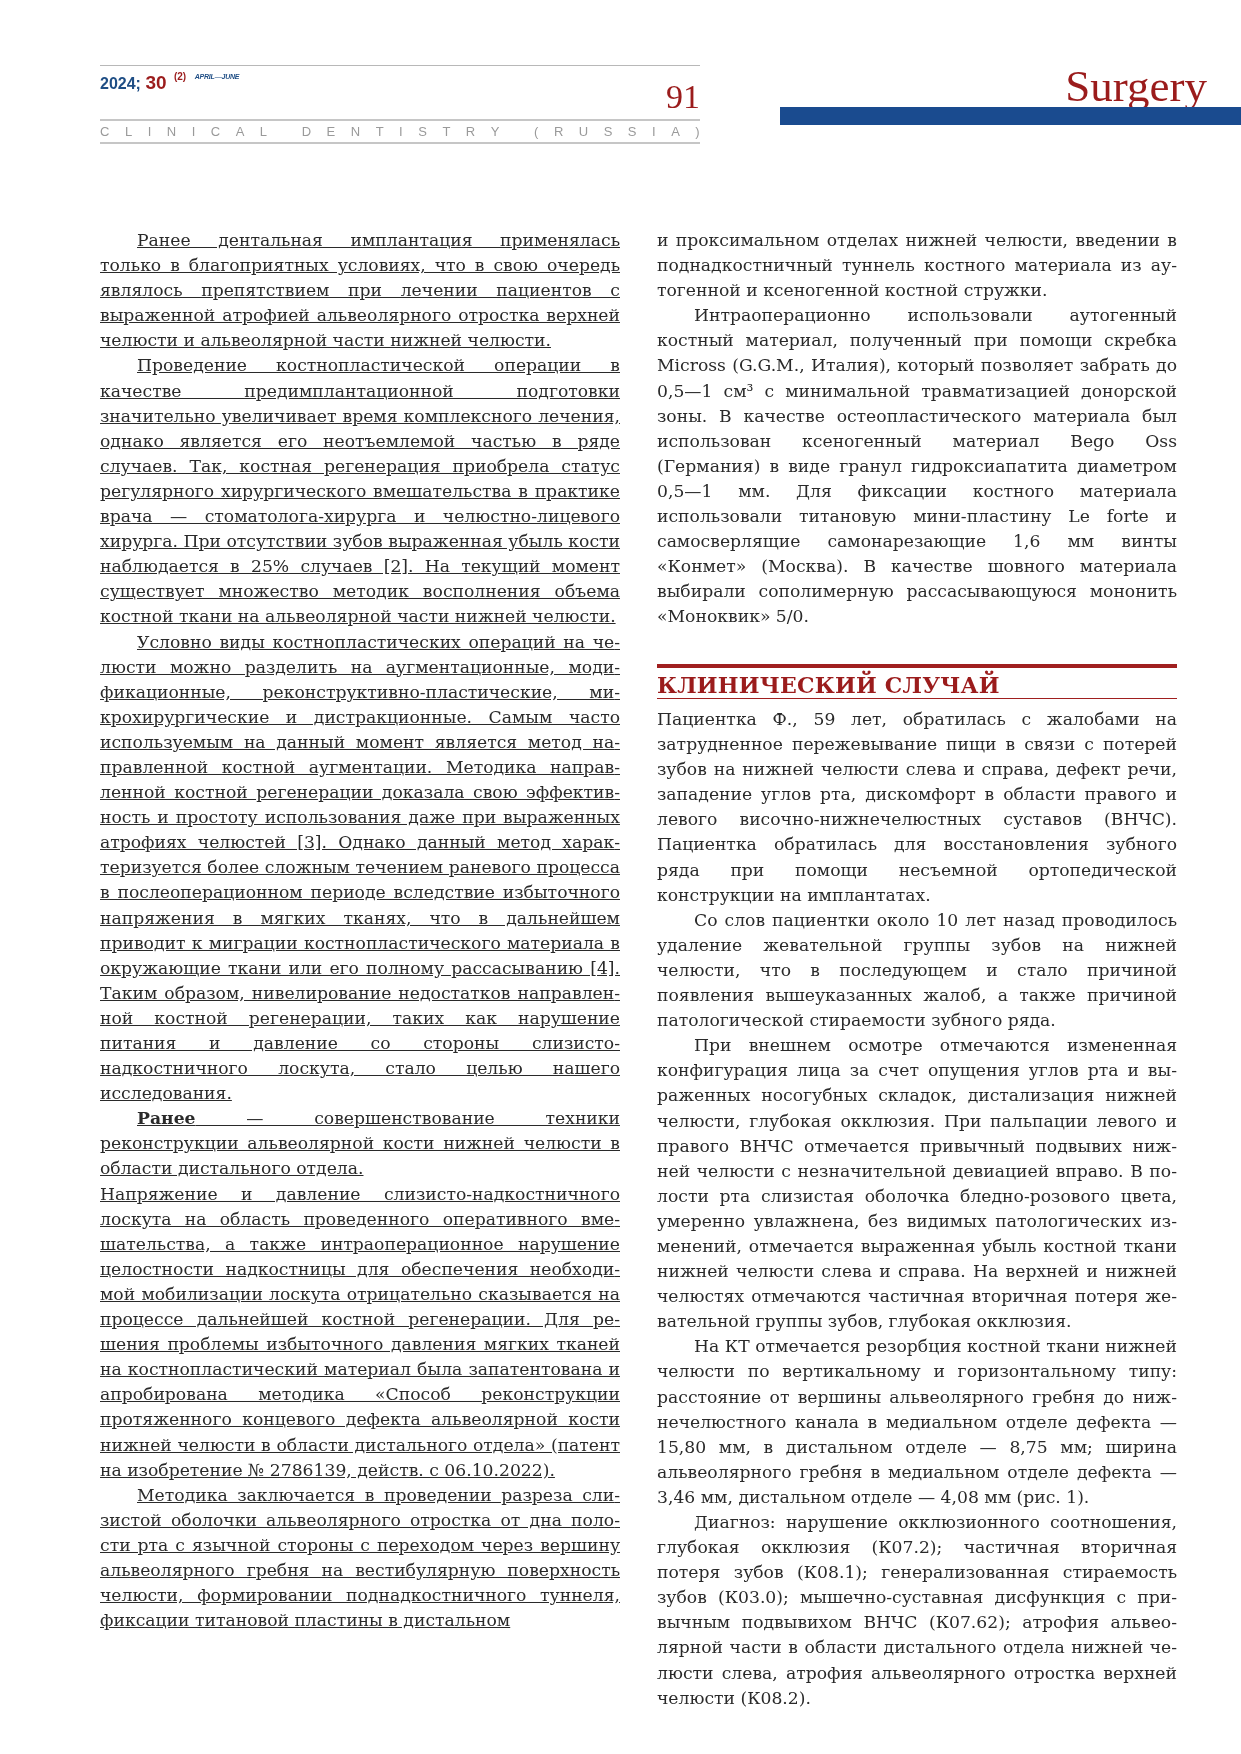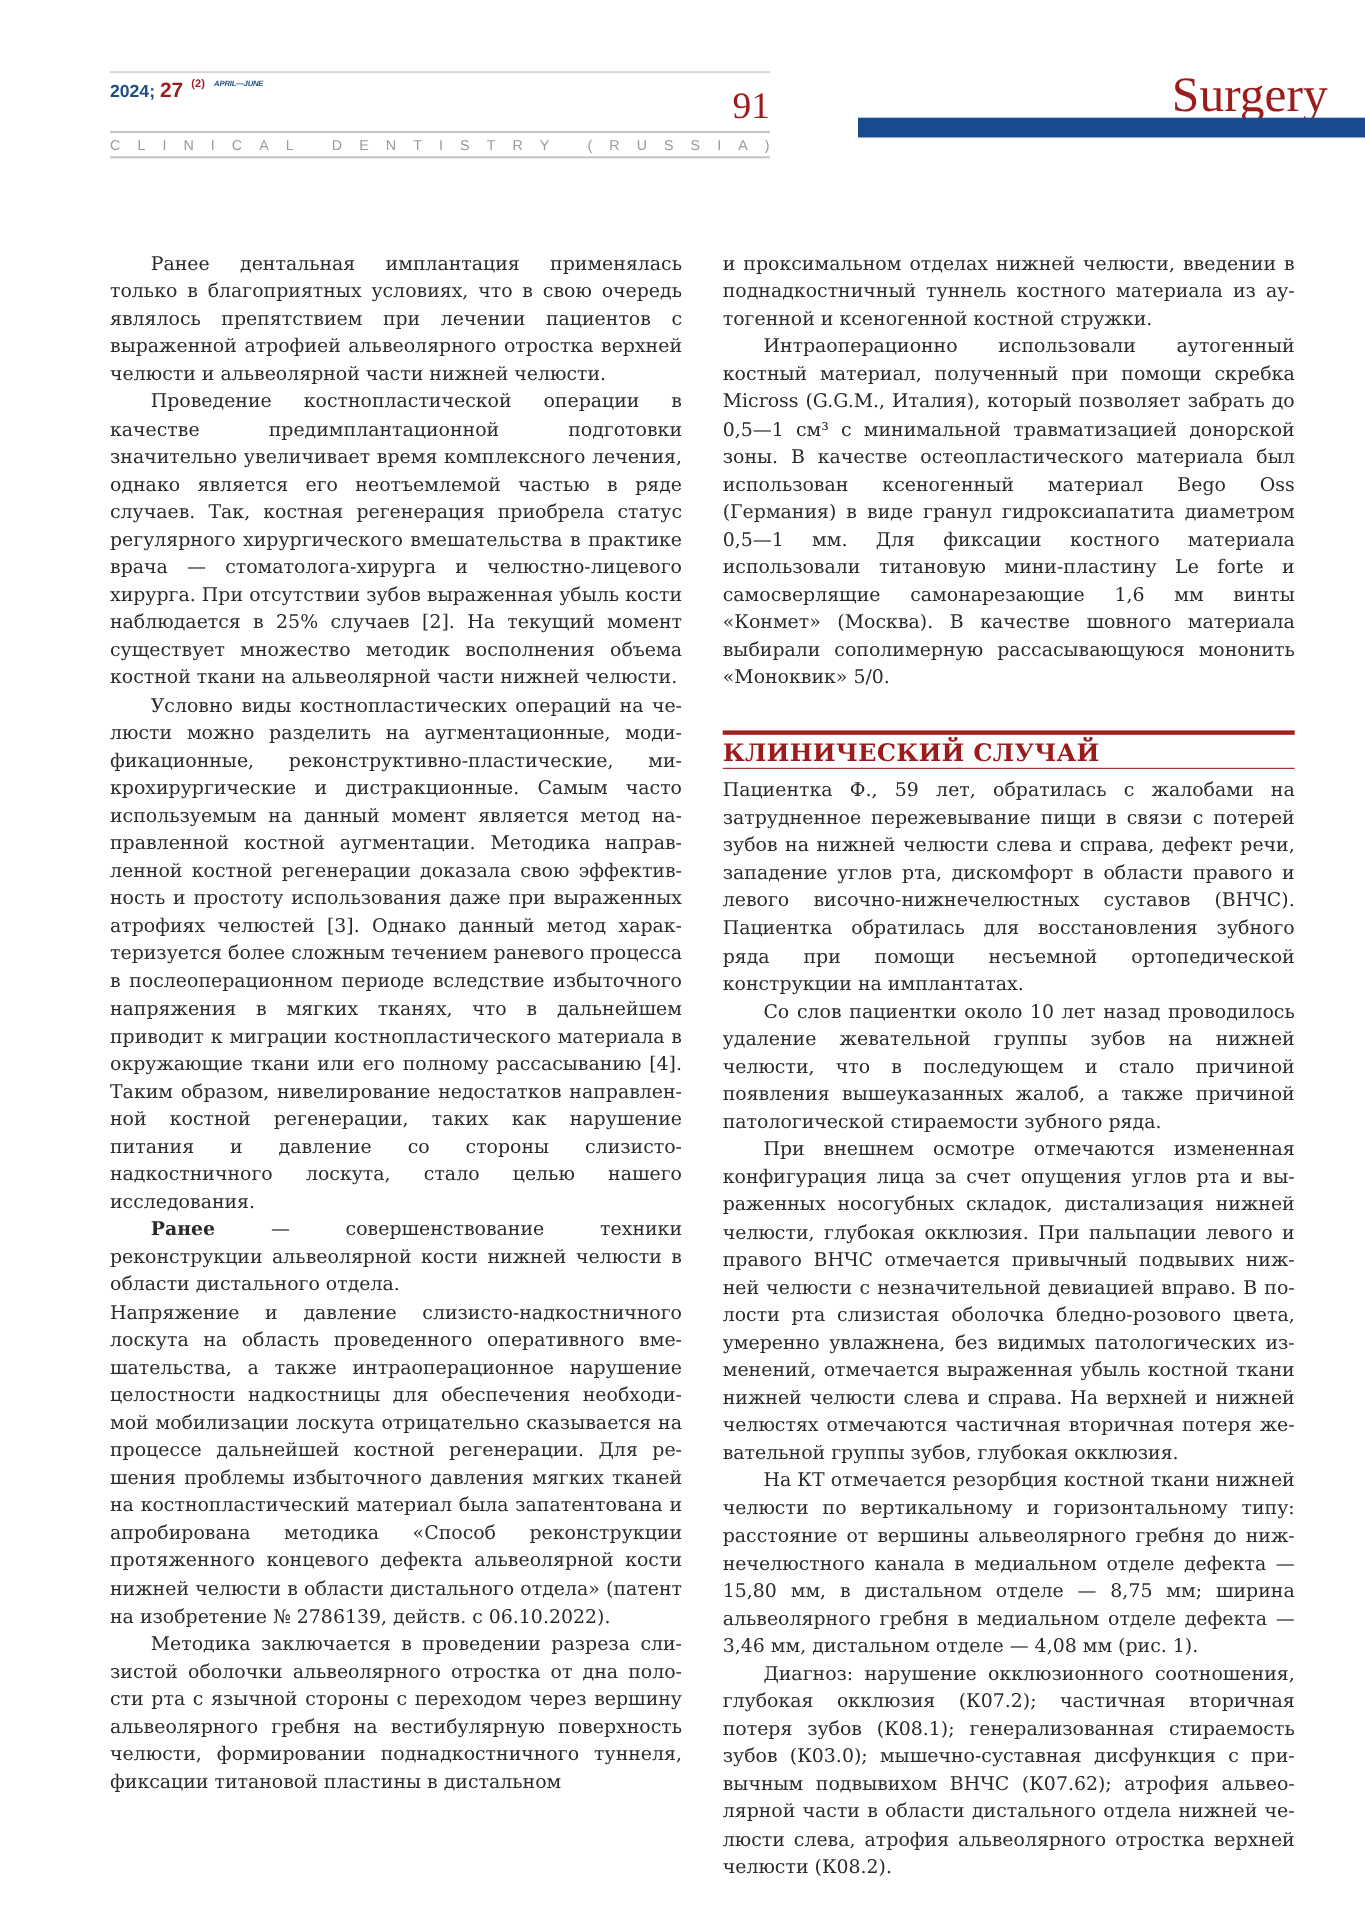--- a/index.html
+++ b/index.html
@@ -20,39 +20,39 @@
                  font-family: "Liberation Sans", sans-serif; font-size: 13px; color: #9a9a9a;
                  display: flex; justify-content: space-between; line-height: 16px; }
   .hdr-rule-bot { position: absolute; left: 100px; top: 142px; width: 600px; height: 2px; background: #c6c6c6; }
   .hdr-section { position: absolute; right: 34px; top: 64px; font-family: "Liberation Serif", serif;
                  color: #9b1c1c; font-size: 45px; line-height: 44px; }
   .hdr-bar { position: absolute; left: 780px; top: 107px; width: 461px; height: 18px; background: #1a4b8f; }
 
   
   .col { position: absolute; top: 228px; width: 520px; font-size: 17.2px; line-height: 25.1px;
          text-align: justify; hyphens: manual; }
-  .col-left { left: 100px; }
+  .col-left { left: 100px; text-decoration: underline; }
   .col-right { left: 657px; }
   .col p { margin: 0; text-indent: 37px; }
   .col p.noindent { text-indent: 0; }
   .col b { font-weight: bold; }
 
   .section-head { margin: 34px 0 8px 0; }
   .section-head .rule-thick { height: 4px; background: #a01f1f; }
   .section-head .title { font-family: "DejaVu Serif", serif; color: #9b1c1c; font-weight: bold;
                          font-size: 22px; line-height: 26px; padding-top: 4px; letter-spacing: 0.2px; }
   .section-head .rule-thin { height: 1.5px; background: #a01f1f; }
 </style>
 </head>
 <body>
 
 <div class="hdr-rule-top"></div>
 <div class="hdr-issue">
   <span class="hdr-year">2024;</span>
-  <span class="hdr-vol">27</span>
+  <span class="hdr-vol">30</span>
   <span class="hdr-num">(2)</span>
   <span class="hdr-months">APRIL—JUNE</span>
 </div>
 <div class="hdr-page">91</div>
 <div class="hdr-rule-mid"></div>
 <div class="hdr-journal" id="journal-name">
     <span>C</span>
     <span>L</span>
     <span>I</span>
     <span>N</span>

